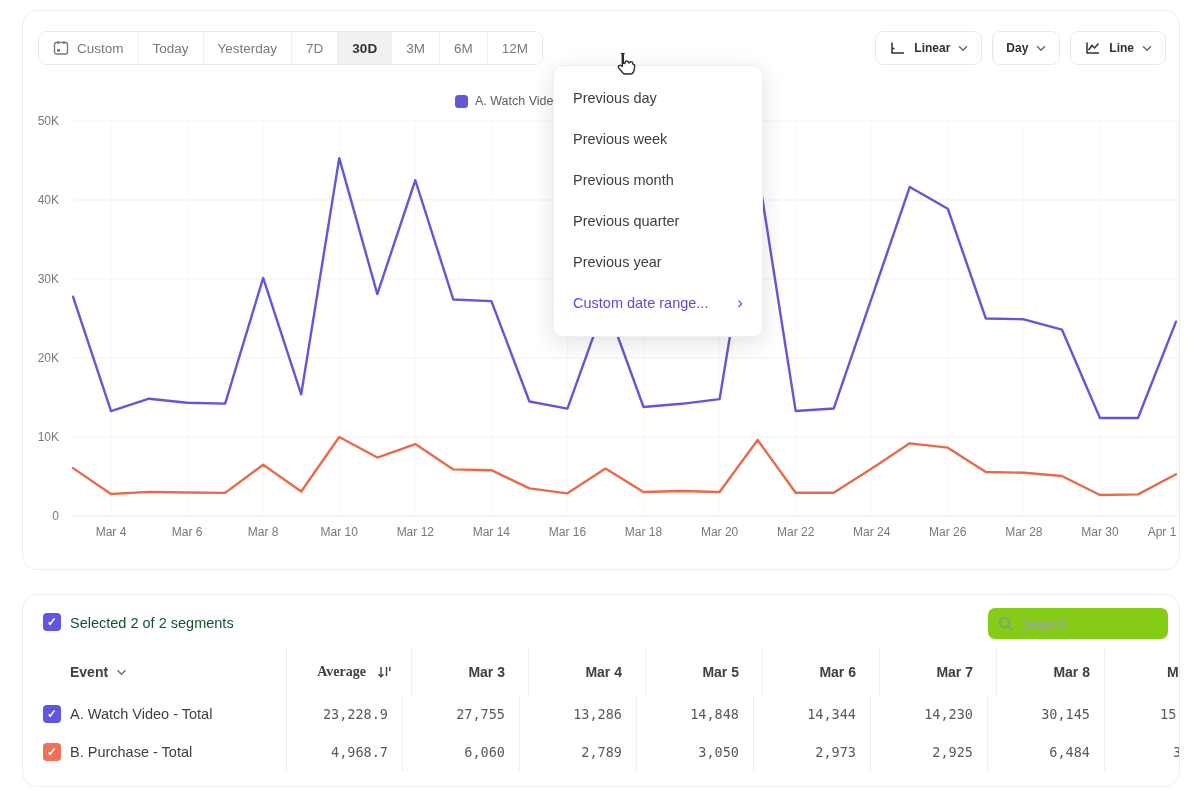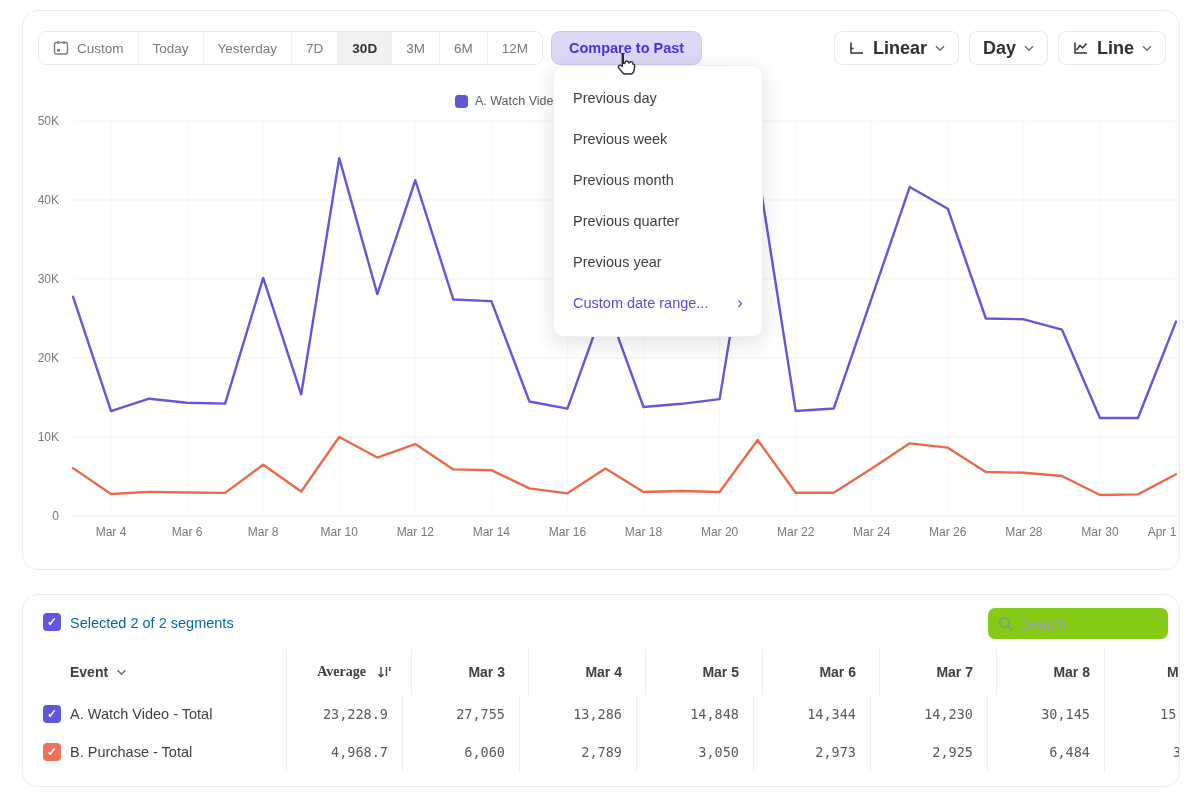--- a/index.html
+++ b/index.html
@@ -10,21 +10,21 @@
   .table-card { top:594px; height:193px; overflow:hidden; }
 
   
   .toolbar { position:absolute; top:20px; left:15px; right:13px; height:34px; display:flex; align-items:center; }
   .seg-control { display:flex; height:34px; border:1px solid #e9e9eb; border-radius:8px; overflow:hidden; background:#fff; }
   .seg-item { display:flex; align-items:center; gap:8px; padding:0 14px; font-size:13.5px; color:#75797f; background:#fff; border:none; border-left:1px solid #efeff1; cursor:pointer; white-space:nowrap; }
   .seg-item:first-child { border-left:none; }
   .seg-item.selected { background:#f1f1f2; color:#2d3237; font-weight:700; }
   .compare-btn { margin-left:8px; height:34px; padding:0 17px; border-radius:9px; border:1px solid #cfc7f2; background:#ddd7f6; color:#4434d8; font-size:14.5px; font-weight:600; font-family:inherit; cursor:pointer; }
   .tb-spacer { flex:1; }
-  .tb-btn { display:flex; align-items:center; gap:8px; height:34px; padding:0 13px; border:1px solid #e9e9eb; border-radius:8px; background:#fff; font-size:18px; color:#2d3237; font-weight:600; font-family:inherit; cursor:pointer; margin-left:10px; }
+  .tb-btn { display:flex; align-items:center; gap:8px; height:34px; padding:0 13px; border:1px solid #e9e9eb; border-radius:8px; background:#fff; font-size:12px; color:#2d3237; font-weight:600; font-family:inherit; cursor:pointer; margin-left:10px; }
   .tb-btn svg.glyph { flex:none; }
   .chev { color:#6a6f75; }
 
   
   #chart-svg { position:absolute; left:0; top:75px; }
   .axis-label { font-family:"Liberation Sans", sans-serif; font-size:12px; fill:#74787e; }
   .legend { position:absolute; top:83px; left:0; width:100%; display:flex; justify-content:center; gap:24px; z-index:2; }
   .legend-item { display:flex; align-items:center; gap:7px; font-size:12.5px; color:#585d64; }
   .swatch { width:13px; height:13px; border-radius:3.5px; }
 
@@ -35,21 +35,21 @@
   .dd-item .arrow { margin-left:auto; font-size:17px; line-height:1; color:#5b4bd5; }
 
   .cursor { position:absolute; left:611px; top:50px; z-index:30; }
 
   
   .seg-row { position:relative; height:54px; }
   .checkbox { width:18px; height:18px; border-radius:4px; display:flex; align-items:center; justify-content:center; color:#fff; font-size:12px; font-weight:700; cursor:pointer; }
   .cb-purple { background:#6156e0; }
   .cb-orange { background:#ee7158; }
   .select-all { position:absolute; left:20px; top:18px; }
-  .select-label { position:absolute; left:47px; top:20px; font-size:14.5px; color:#0369a1; }
+  .select-label { position:absolute; left:47px; top:20px; font-size:14.5px; color:#14532d; }
   .search-box { position:absolute; right:11px; top:13px; width:180px; height:31px; background:#84cc16; border-radius:7px; display:flex; align-items:center; padding:0 10px; gap:8px; }
   .search-box input { border:none; outline:none; background:transparent; font-size:14px; color:#343a40; width:130px; font-family:inherit; }
   .search-box input::placeholder { color:#a2a7ad; }
 
   .grid { display:grid; width:1200px; grid-template-columns:263px 116px repeat(6,117px) 118px; }
   .cell { display:flex; align-items:center;text-align:right; }
   .h-cell { height:46px; font-size:14px; font-weight:700; color:#3b4046; }
   .r-cell { height:38px; }
   .num { justify-content:flex-end; padding-right:14px; font-family:"DejaVu Sans Mono", monospace; font-size:13.5px; color:#565b61; }
   .sep { border-left:1px solid #ededef; }
@@ -93,21 +93,20 @@
           <span>3M</span>
         </button>
       <button class="seg-item">
           <span>6M</span>
         </button>
       <button class="seg-item">
           <span>12M</span>
         </button>
     </div>
 
-    <button class="compare-btn">Compare to Past</button>
 
     <div class="tb-spacer"></div>
 
     <button class="tb-btn">
       <svg class="glyph" width="17" height="16" viewBox="0 0 17 16" fill="none" stroke="#2d3237" stroke-width="1.5">
         <path d="M3 2.5 V13 H15"></path>
           <path d="M3 8.5 H5.5"></path>
       </svg>
       <span>Linear</span>
       <svg class="chev" width="10" height="7" viewBox="0 0 10 7" fill="none" stroke="#6a6f75" stroke-width="1.6">

